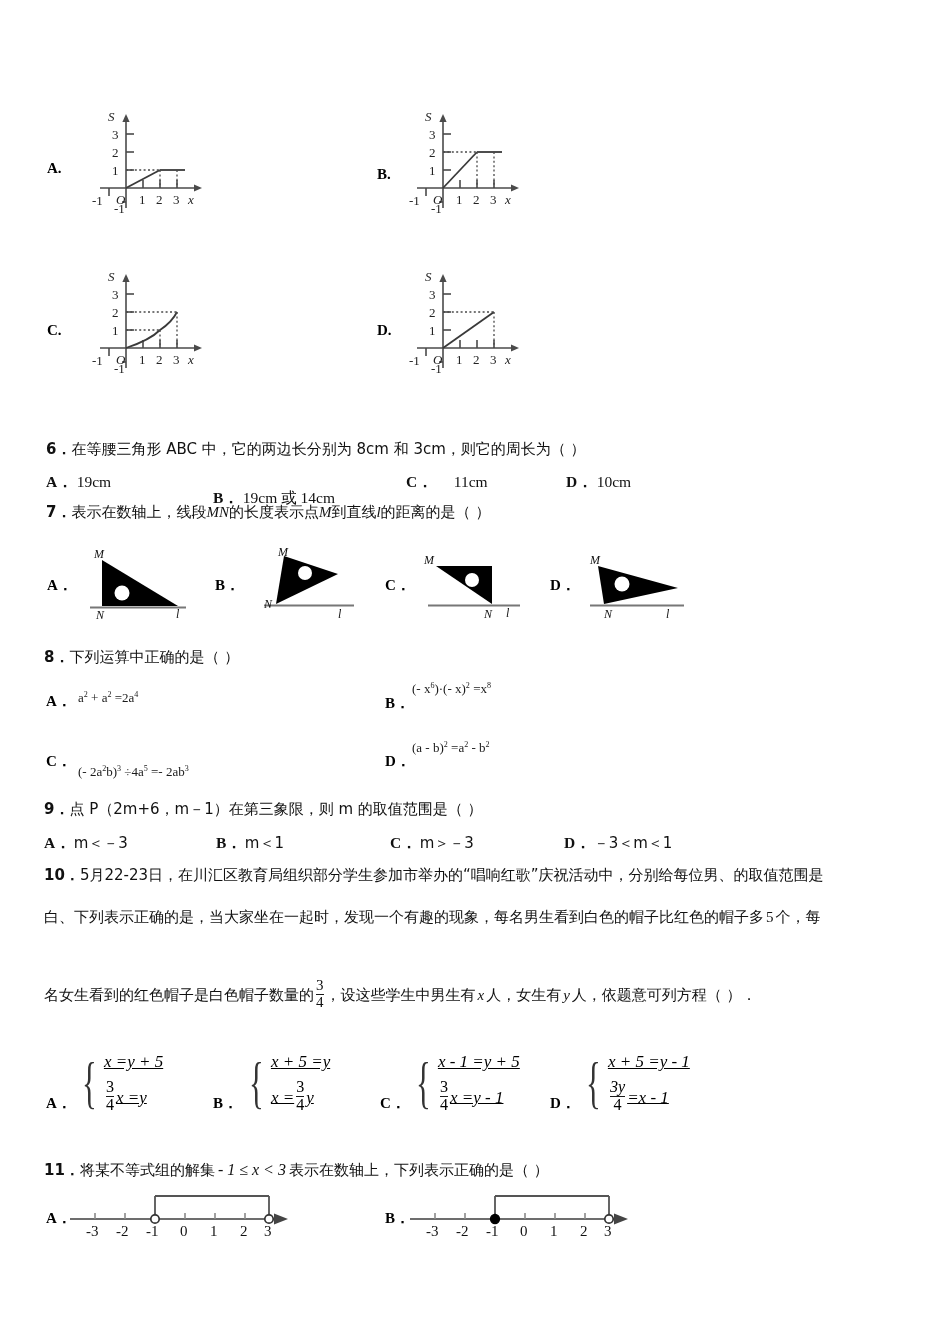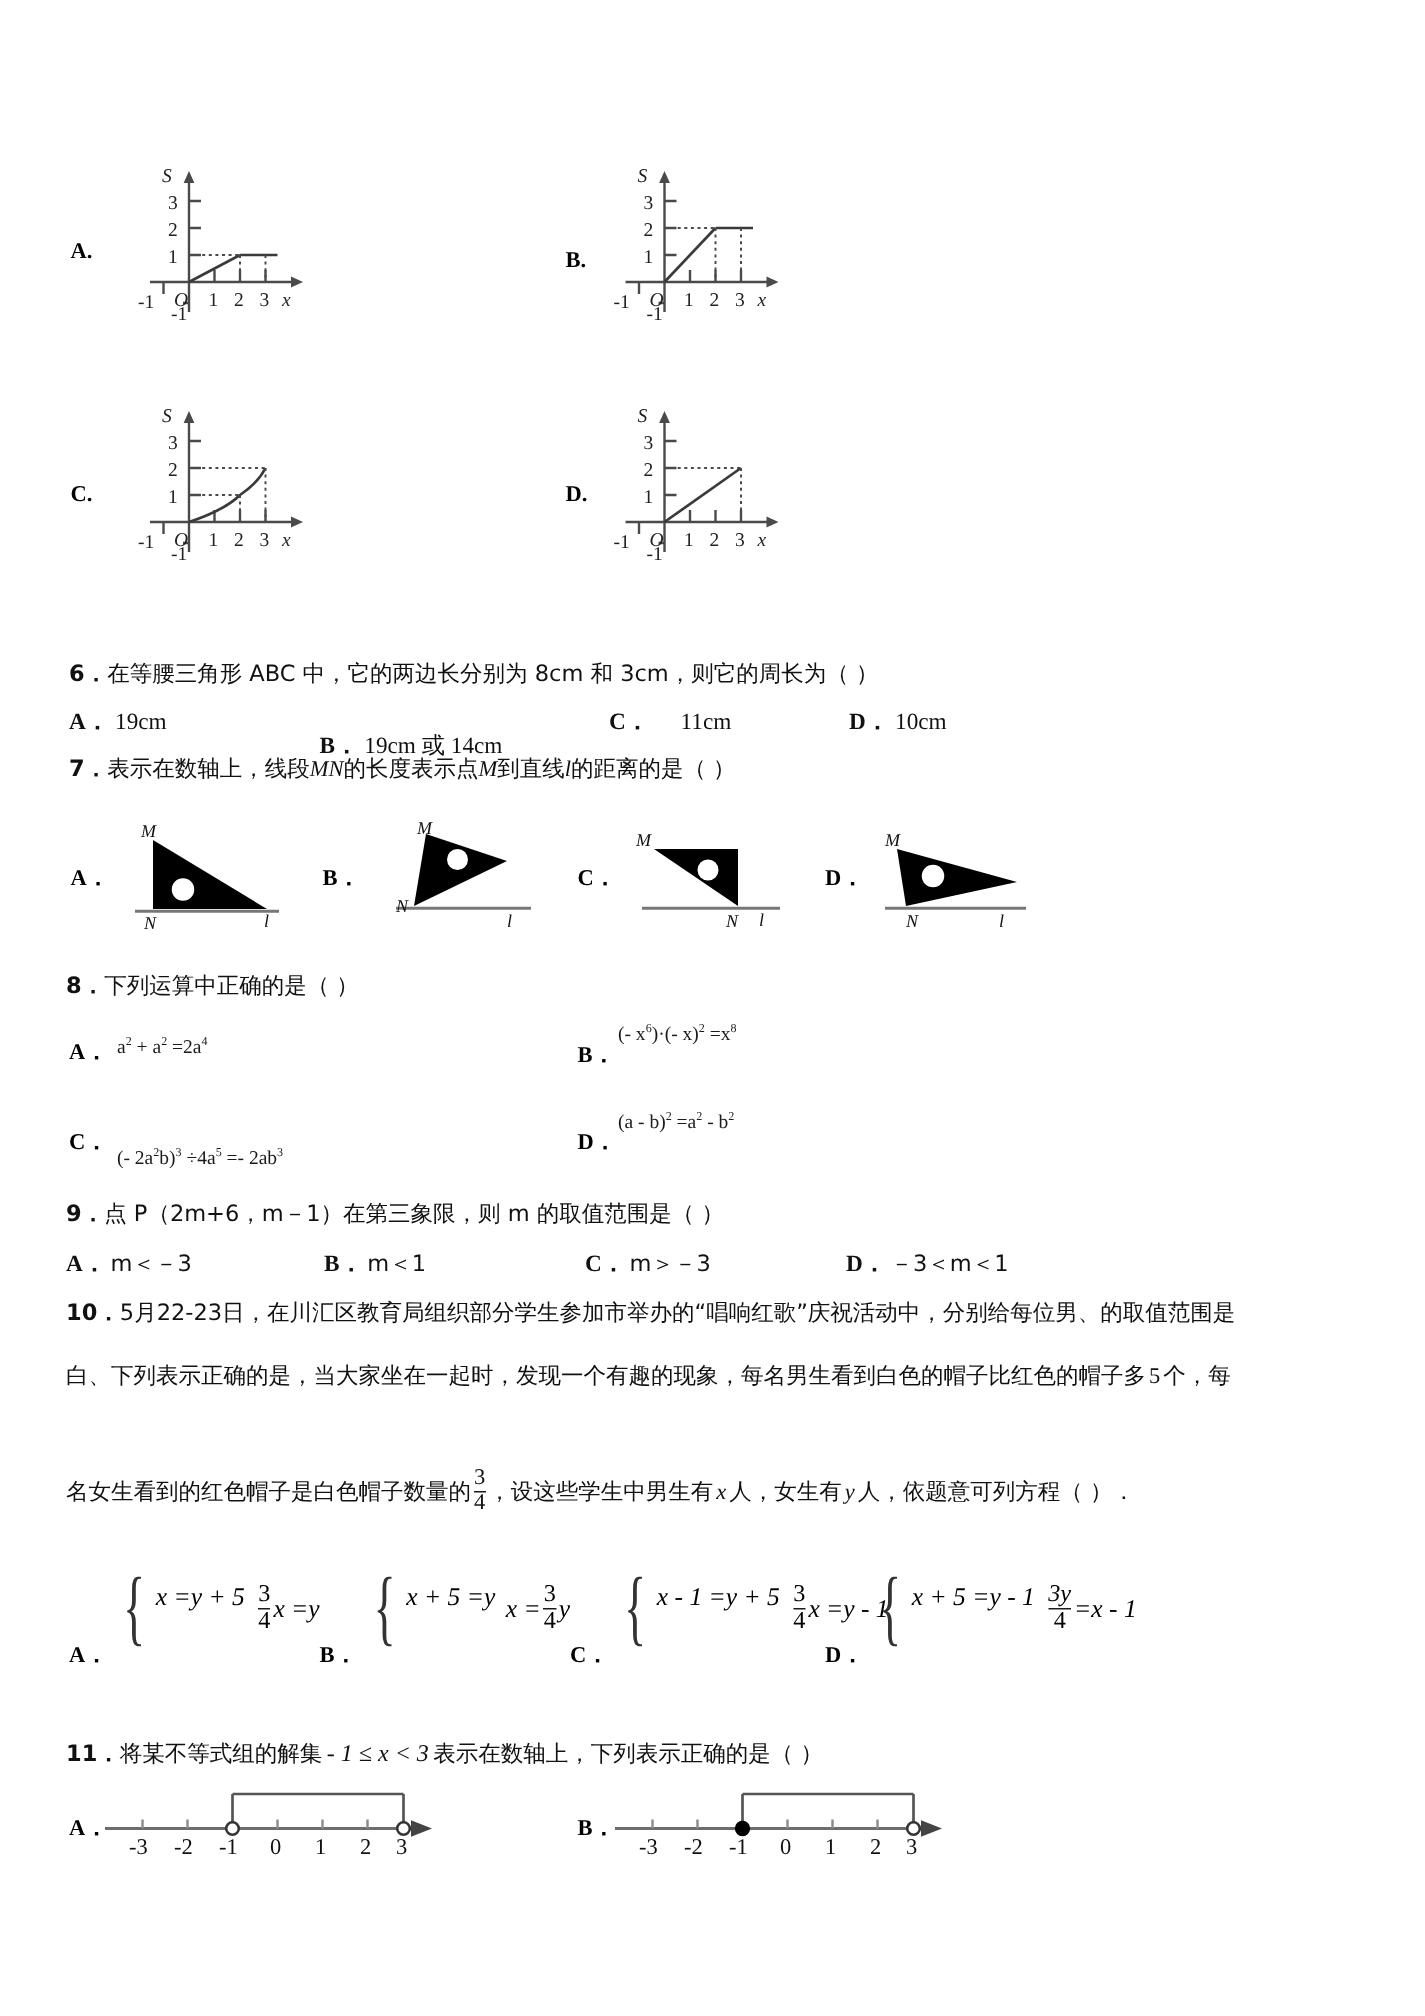--- a/index.html
+++ b/index.html
@@ -67,21 +67,21 @@
   }
   .brace {
     font-size: 56px;
     line-height: 0.72;
     font-weight: 200;
     margin-right: 1px;
     transform: scaleX(0.55);
     transform-origin: center;
     color: #333;
   }
-  .sys-rows { display: flex; flex-direction: row; gap: 7px; }
+  .sys-rows { display: flex; flex-direction: column; gap: 7px; text-decoration: underline; }
   .sys-rows > div { line-height: 1.15; }
 
   
   .graph { position: absolute; }
   .graph svg { display: block; }
 
   
   .tri { position: absolute; }
 
   

